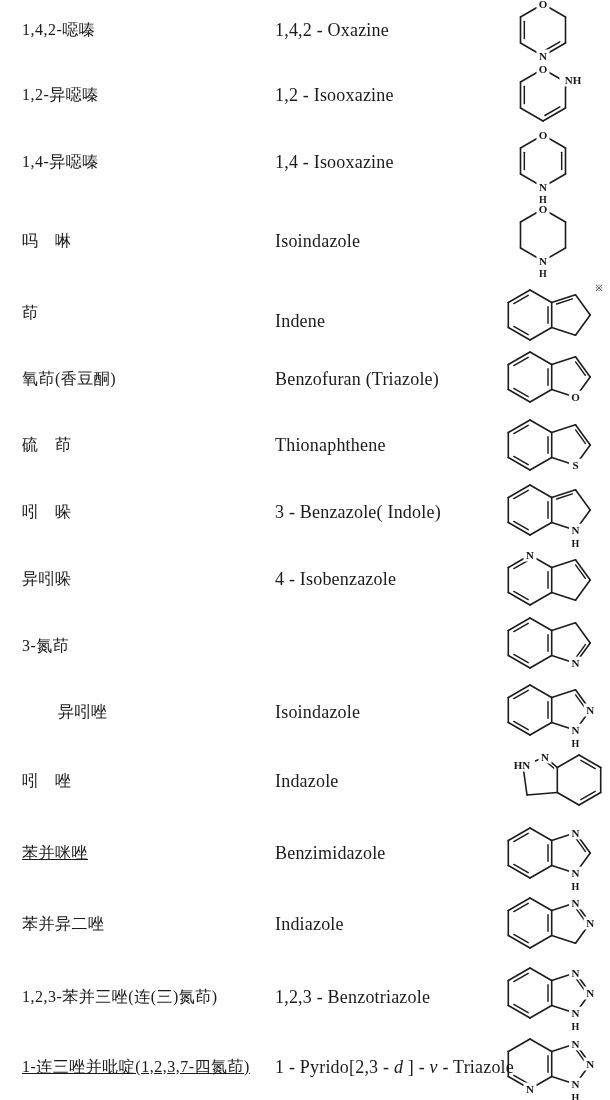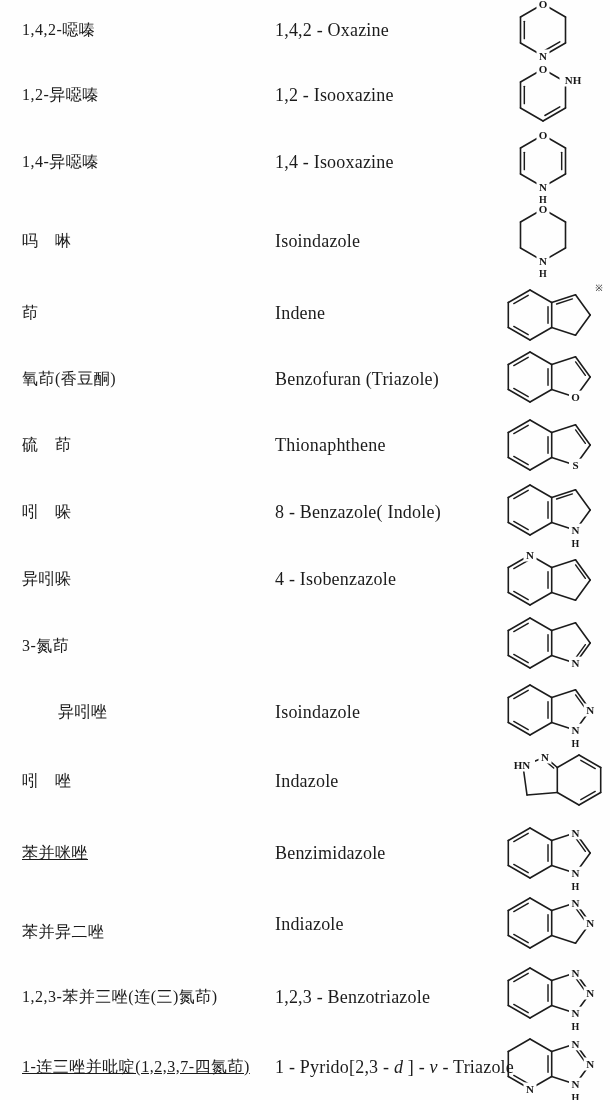--- a/index.html
+++ b/index.html
@@ -91,21 +91,21 @@
         <line class="" x1="15.5" y1="45" x2="15.5" y2="19"></line>
         <line class="" x1="15.5" y1="19" x2="38" y2="6"></line>
         <rect x="31.5" y="-0.5" width="13" height="13"></rect>
         <rect x="31.5" y="51.5" width="13" height="13"></rect>
         <text class="" x="38" y="9.8">O</text>
         <text class="" x="38" y="61.8">N</text>
         <text class="sub" x="38" y="74">H</text>
       </svg>
     </div>
     <span class="zh" style="top: 313px;">茚</span>
-    <span class="en" style="top: 313px;">Indene</span>
+    <span class="en" style="top: 321px;">Indene</span>
     <div class="struct" style="top: 279px; left: 499px;">
       <svg width="112" height="84" viewBox="0 0 112 84">
         <line class="" x1="31" y1="11" x2="52.7" y2="23.5"></line>
         <line class="" x1="52.7" y1="23.5" x2="52.7" y2="48.5"></line>
         <line class="" x1="52.7" y1="48.5" x2="31" y2="61"></line>
         <line class="" x1="31" y1="61" x2="9.3" y2="48.5"></line>
         <line class="" x1="9.3" y1="48.5" x2="9.3" y2="23.5"></line>
         <line class="" x1="9.3" y1="23.5" x2="31" y2="11"></line>
         <line class="" x1="52.7" y1="23.5" x2="76.5" y2="15.8"></line>
         <line class="" x1="76.5" y1="15.8" x2="91.2" y2="36"></line>
@@ -156,21 +156,21 @@
         <line class="" x1="76.5" y1="56.2" x2="52.7" y2="48.5"></line>
         <line class="inner" x1="14.7901" y1="24.5875" x2="29.198900000000002" y2="16.2875"></line>
         <line class="inner" x1="14.7901" y1="47.4125" x2="29.198900000000002" y2="55.7125"></line>
         <line class="inner" x1="49.011" y1="27.7" x2="49.011" y2="44.3"></line>
         <line class="inner" x1="76.5981" y1="20.910600000000002" x2="86.3589" y2="34.3234"></line>
         <rect x="70" y="49.7" width="13" height="13"></rect>
         <text class="" x="76.5" y="60">S</text>
       </svg>
     </div>
     <span class="zh" style="top: 512px;">吲　哚</span>
-    <span class="en" style="top: 512px;">8 - Benzazole( Indole)</span>
+    <span class="en" style="top: 512px;">3 - Benzazole( Indole)</span>
     <div class="struct" style="top: 474px; left: 499px;">
       <svg width="112" height="84" viewBox="0 0 112 84">
         <line class="" x1="31" y1="11" x2="52.7" y2="23.5"></line>
         <line class="" x1="52.7" y1="23.5" x2="52.7" y2="48.5"></line>
         <line class="" x1="52.7" y1="48.5" x2="31" y2="61"></line>
         <line class="" x1="31" y1="61" x2="9.3" y2="48.5"></line>
         <line class="" x1="9.3" y1="48.5" x2="9.3" y2="23.5"></line>
         <line class="" x1="9.3" y1="23.5" x2="31" y2="11"></line>
         <line class="" x1="52.7" y1="23.5" x2="76.5" y2="15.8"></line>
         <line class="" x1="76.5" y1="15.8" x2="91.2" y2="36"></line>
@@ -294,21 +294,21 @@
         <line class="inner" x1="14.7901" y1="47.4125" x2="29.198900000000002" y2="55.7125"></line>
         <line class="inner" x1="49.011" y1="27.7" x2="49.011" y2="44.3"></line>
         <line class="inner" x1="76.5981" y1="20.910600000000002" x2="86.3589" y2="34.3234"></line>
         <rect x="70" y="9.3" width="13" height="13"></rect>
         <rect x="70" y="49.7" width="13" height="13"></rect>
         <text class="" x="76.5" y="19.6">N</text>
         <text class="" x="76.5" y="60">N</text>
         <text class="sub" x="76.5" y="72.5">H</text>
       </svg>
     </div>
-    <span class="zh" style="top: 924px; margin-top: 8px;">苯并异二唑</span>
+    <span class="zh" style="top: 924px;">苯并异二唑</span>
     <span class="en" style="top: 924px;">Indiazole</span>
     <div class="struct" style="top: 887px; left: 499px;">
       <svg width="112" height="84" viewBox="0 0 112 84">
         <line class="" x1="31" y1="11" x2="52.7" y2="23.5"></line>
         <line class="" x1="52.7" y1="23.5" x2="52.7" y2="48.5"></line>
         <line class="" x1="52.7" y1="48.5" x2="31" y2="61"></line>
         <line class="" x1="31" y1="61" x2="9.3" y2="48.5"></line>
         <line class="" x1="9.3" y1="48.5" x2="9.3" y2="23.5"></line>
         <line class="" x1="9.3" y1="23.5" x2="31" y2="11"></line>
         <line class="" x1="52.7" y1="23.5" x2="76.5" y2="15.8"></line>

